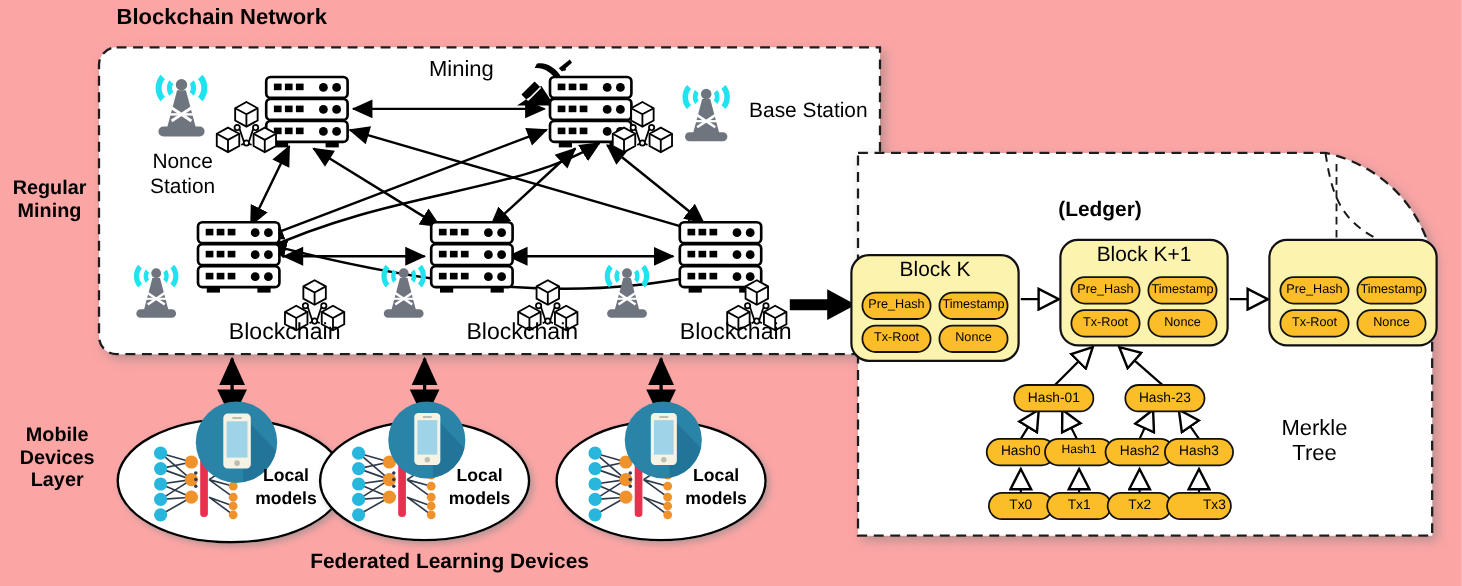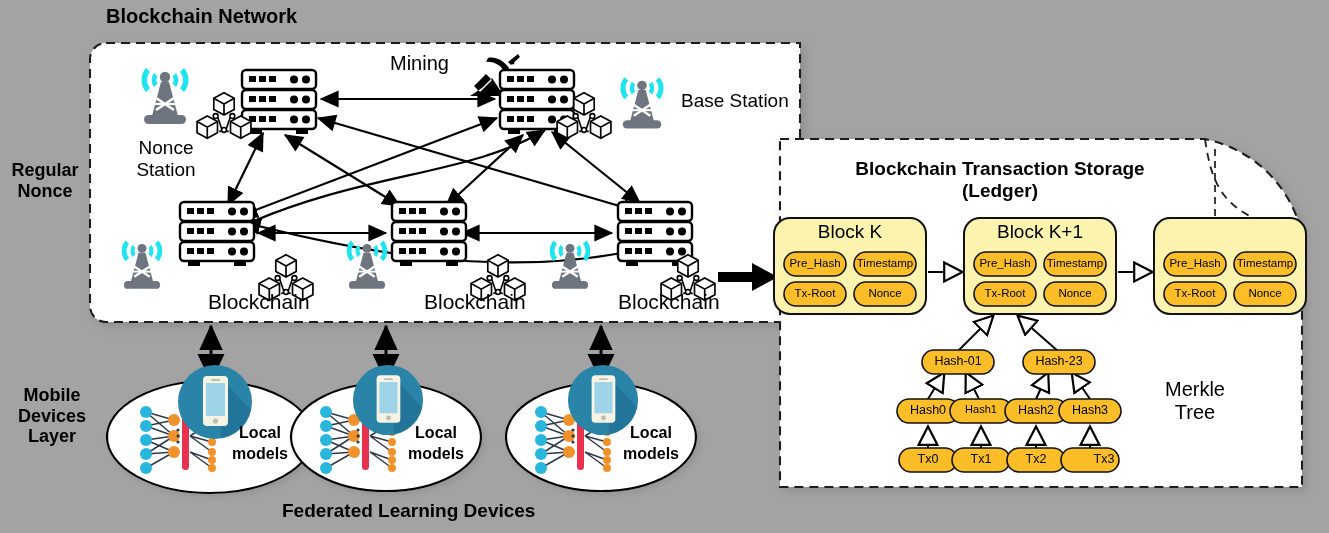--- a/index.html
+++ b/index.html
@@ -1,18 +1,18 @@
 <!DOCTYPE html>
 <html><head>
 <meta charset="utf-8">
 <title>Blockchain Federated Learning Architecture</title>
 <style>
   html,body{margin:0;padding:0;background:#ffffff;}
   body{font-family:"Liberation Sans",sans-serif;}
-  #stage{position:relative;width:1329px;height:533px;background:#a3a3a3;overflow:hidden;}
+  #stage{position:relative;width:1329px;height:533px;background:#fca5a5;overflow:hidden;}
   .abs{position:absolute;}
   .lbl{position:absolute;color:#000;white-space:pre;line-height:1.15;}
   .bold{font-weight:bold;}
   .ctr{text-align:center;}
   svg{display:block;overflow:visible;}
   #svgmain{position:absolute;left:0;top:0;width:1329px;height:533px;pointer-events:none;}
 </style>
 </head>
 <body>
 
@@ -113,21 +113,21 @@
     <g>
       <ellipse cx="210" cy="437" rx="103" ry="56" fill="#fff" stroke="#000" stroke-width="2.2" filter="url(#ovalshadow)"></ellipse>
       <ellipse cx="386" cy="437" rx="95" ry="54" fill="#fff" stroke="#000" stroke-width="2.2" filter="url(#ovalshadow)"></ellipse>
       <ellipse cx="601" cy="437" rx="95" ry="54" fill="#fff" stroke="#000" stroke-width="2.2" filter="url(#ovalshadow)"></ellipse>
     </g>
   </svg>
 
   <div class="lbl bold" style="left:106px;top:5px;font-size:20px;">Blockchain Network</div>
 
   <div class="lbl bold ctr" style="left:2px;top:160px;width:86px;font-size:18px;"><span style="white-space:pre-line">Regular
-Nonce</span></div>
+Mining</span></div>
 
   <div class="lbl bold ctr" style="left:0px;top:385px;width:104px;font-size:18px;"><span style="white-space:pre-line">Mobile
 Devices
 Layer</span></div>
 
   <div class="lbl bold" style="left:282px;top:500px;font-size:19px;">Federated Learning Devices</div>
 
   <div class="lbl" style="left:390px;top:52px;font-size:20px;">Mining</div>
 
   <div class="abs" style="left:466px;top:52px;width:56px;height:52px;">
@@ -480,24 +480,23 @@
           <circle cx="39" cy="28" r="2.6"></circle>
           <circle cx="30" cy="43" r="2.6"></circle>
         <path d="M23.4,29.5 L27.6,42"></path>
           <path d="M36.6,29.5 L32.4,42"></path>
         <path d="M25,45 L27.5,43.5 M32.5,43.5 L35,45"></path>
       </g>
     </svg>
   </div>
   <div class="lbl" style="left:618px;top:290px;font-size:21px;">Blockchain</div>
 
-  <div class="lbl bold ctr" style="left:790px;top:158px;width:420px;font-size:19px;">Blockchain Transaction Storage</div>
   <div class="lbl bold ctr" style="left:790px;top:180px;width:420px;font-size:19px;">(Ledger)</div>
 
-  <div class="abs" style="left:772px;top:216px;width:156px;height:100px;">
+  <div class="abs" style="left:772px;top:230px;width:156px;height:100px;">
     <svg viewBox="0 0 156 100" width="156" height="100">
       <rect x="2" y="2" width="152" height="96" rx="16" fill="#FBF3AE" stroke="#111" stroke-width="2"></rect>
       <g stroke="#111" stroke-width="1.6" fill="#FBBE28">
         <rect x="12" y="36" width="62" height="24" rx="12"></rect>
         <rect x="82" y="36" width="62" height="24" rx="12"></rect>
         <rect x="12" y="66" width="62" height="24" rx="12"></rect>
         <rect x="82" y="66" width="62" height="24" rx="12"></rect>
       </g>
     </svg>
     <div class="lbl ctr" style="left:0;top:5px;width:156px;font-size:19px;">Block K</div>

